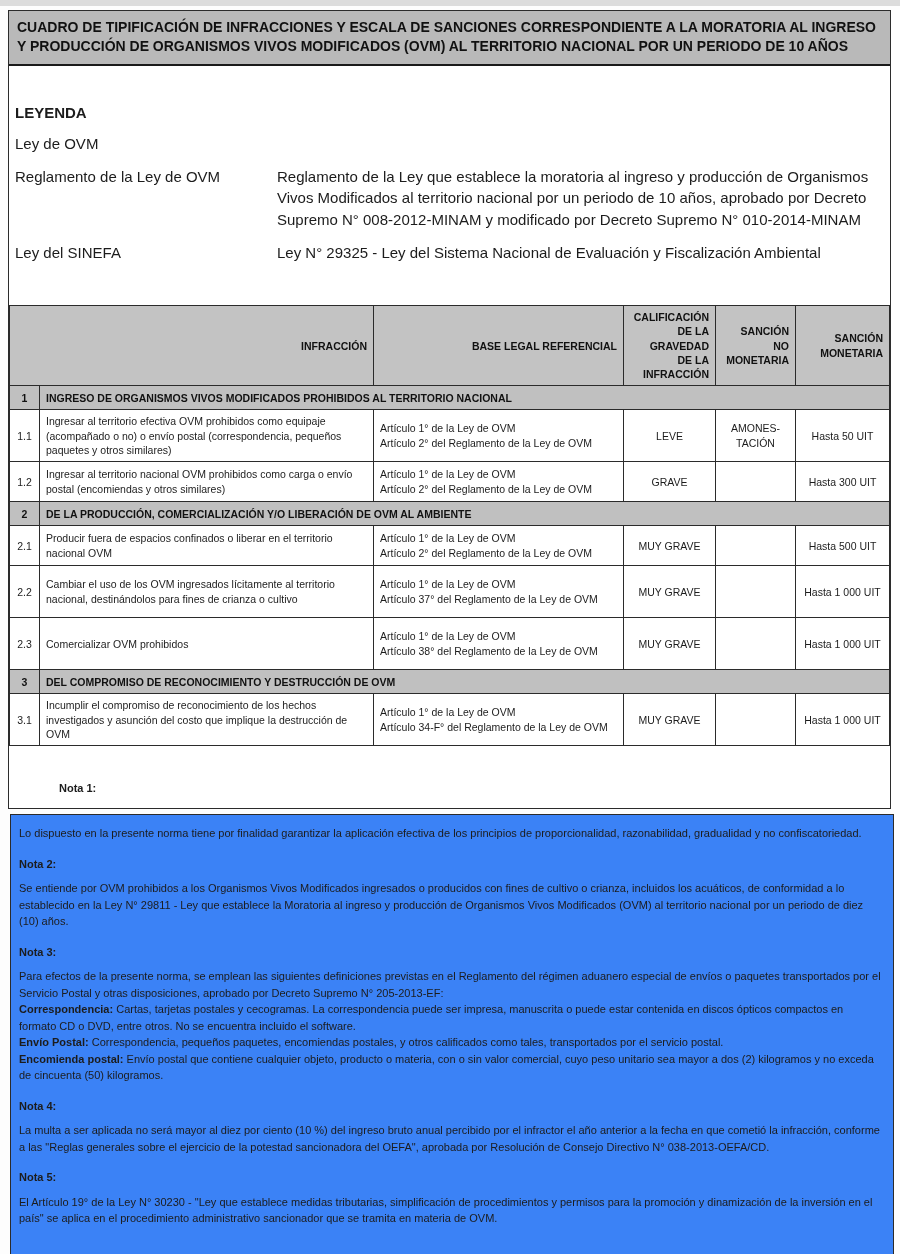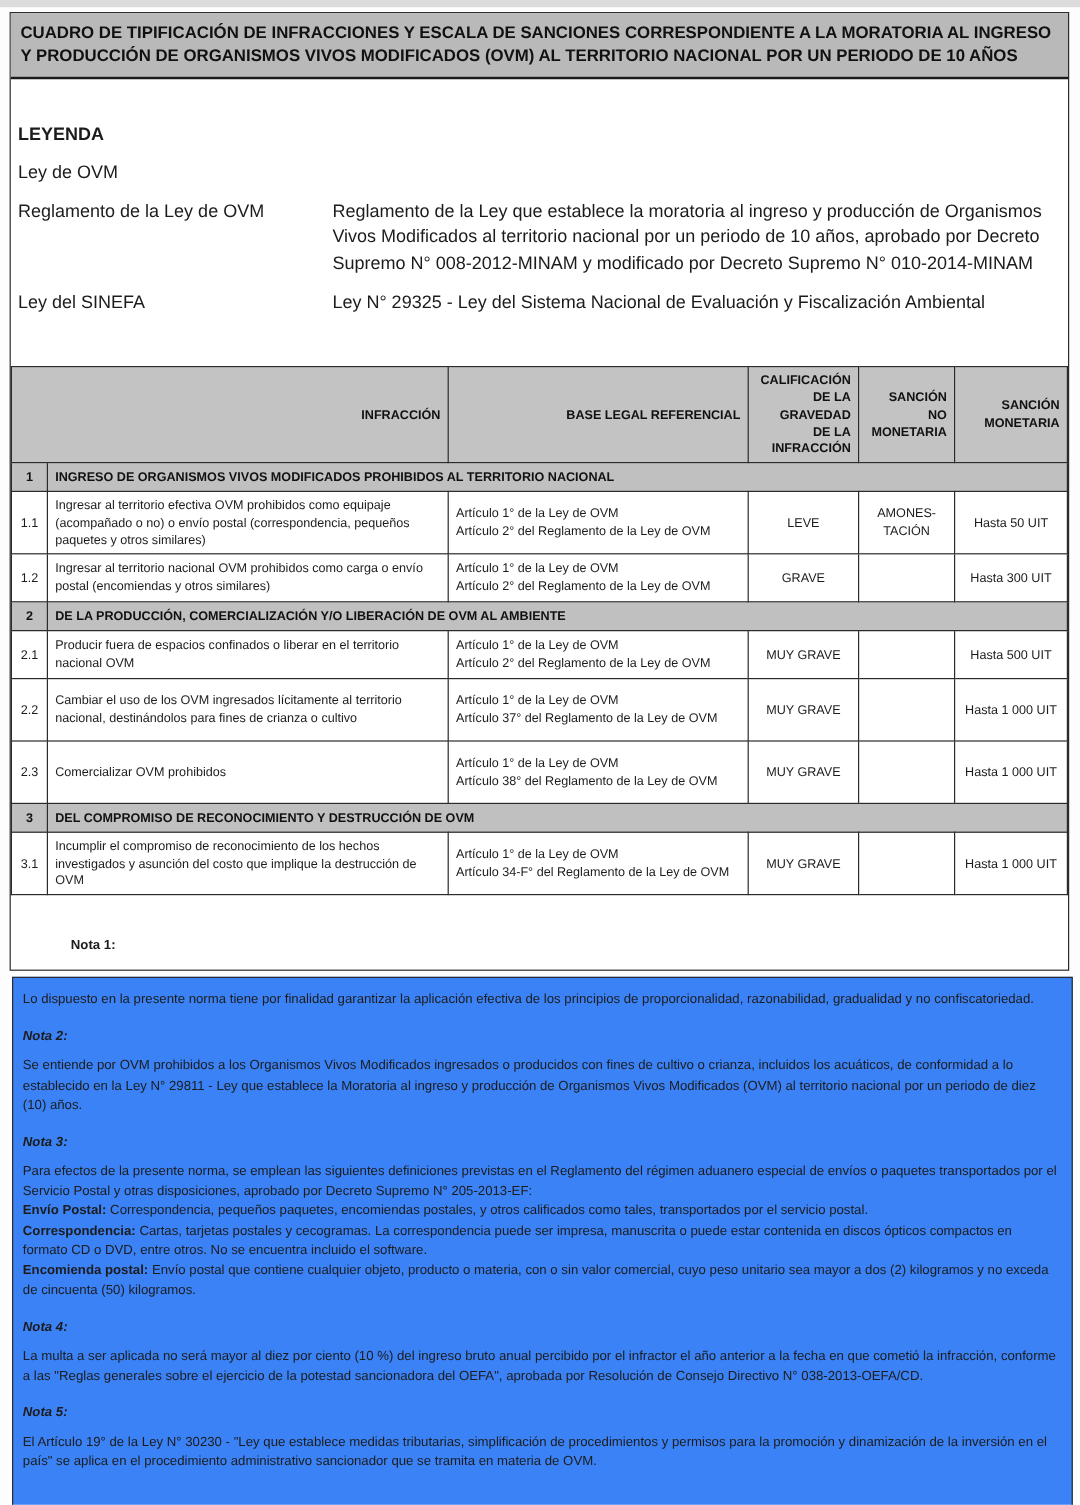--- a/index.html
+++ b/index.html
@@ -88,21 +88,21 @@
   
   .box2 {
     margin: 5px 6px 0 10px;
     border: 1px solid #2b2b2b;
     background: #3b82f6;
     padding: 8px 10px 42px 8px;
     font-size: 11px;
     line-height: 1.5;
     min-height: 455px;
   }
-  .note-label { font-weight: bold; margin-top: 14px; font-style: italic; }
+  .note-label { font-weight: bold; margin-top: 14px; }
   .note-body { margin-top: 8px; }
   .note-body.first { margin-top: 2px; }
   .bold-lead { font-weight: bold; }
 </style>
 </head>
 <body>
 
 <div class="scan-top-strip"></div>
 
 <div class="page">
@@ -230,22 +230,22 @@
 
   <div class="box2">
     <div class="note-body first">Lo dispuesto en la presente norma tiene por finalidad garantizar la aplicación efectiva de los principios de proporcionalidad, razonabilidad, gradualidad y no confiscatoriedad.</div>
 
     <div class="note-label">Nota 2:</div>
     <div class="note-body">Se entiende por OVM prohibidos a los Organismos Vivos Modificados ingresados o producidos con fines de cultivo o crianza, incluidos los acuáticos, de conformidad a lo establecido en la Ley N° 29811 - Ley que establece la Moratoria al ingreso y producción de Organismos Vivos Modificados (OVM) al territorio nacional por un periodo de diez (10) años.</div>
 
     <div class="note-label">Nota 3:</div>
     <div class="note-body">Para efectos de la presente norma, se emplean las siguientes definiciones previstas en el Reglamento del régimen aduanero especial de envíos o paquetes transportados por el Servicio Postal y otras disposiciones, aprobado por Decreto Supremo N° 205-2013-EF:</div>
     <div class="note-body-defs">
+      <div><span class="bold-lead">Correspondencia:</span><span> Cartas, tarjetas postales y cecogramas. La correspondencia puede ser impresa, manuscrita o puede estar contenida en discos ópticos compactos en formato CD o DVD, entre otros. No se encuentra incluido el software.</span></div>
       <div><span class="bold-lead">Envío Postal:</span><span> Correspondencia, pequeños paquetes, encomiendas postales, y otros calificados como tales, transportados por el servicio postal.</span></div>
-      <div><span class="bold-lead">Correspondencia:</span><span> Cartas, tarjetas postales y cecogramas. La correspondencia puede ser impresa, manuscrita o puede estar contenida en discos ópticos compactos en formato CD o DVD, entre otros. No se encuentra incluido el software.</span></div>
       <div><span class="bold-lead">Encomienda postal:</span><span> Envío postal que contiene cualquier objeto, producto o materia, con o sin valor comercial, cuyo peso unitario sea mayor a dos (2) kilogramos y no exceda de cincuenta (50) kilogramos.</span></div>
     </div>
 
     <div class="note-label">Nota 4:</div>
     <div class="note-body">La multa a ser aplicada no será mayor al diez por ciento (10 %) del ingreso bruto anual percibido por el infractor el año anterior a la fecha en que cometió la infracción, conforme a las "Reglas generales sobre el ejercicio de la potestad sancionadora del OEFA", aprobada por Resolución de Consejo Directivo N° 038-2013-OEFA/CD.</div>
 
     <div class="note-label">Nota 5:</div>
     <div class="note-body">El Artículo 19° de la Ley N° 30230 - "Ley que establece medidas tributarias, simplificación de procedimientos y permisos para la promoción y dinamización de la inversión en el país" se aplica en el procedimiento administrativo sancionador que se tramita en materia de OVM.</div>
   </div>
 

